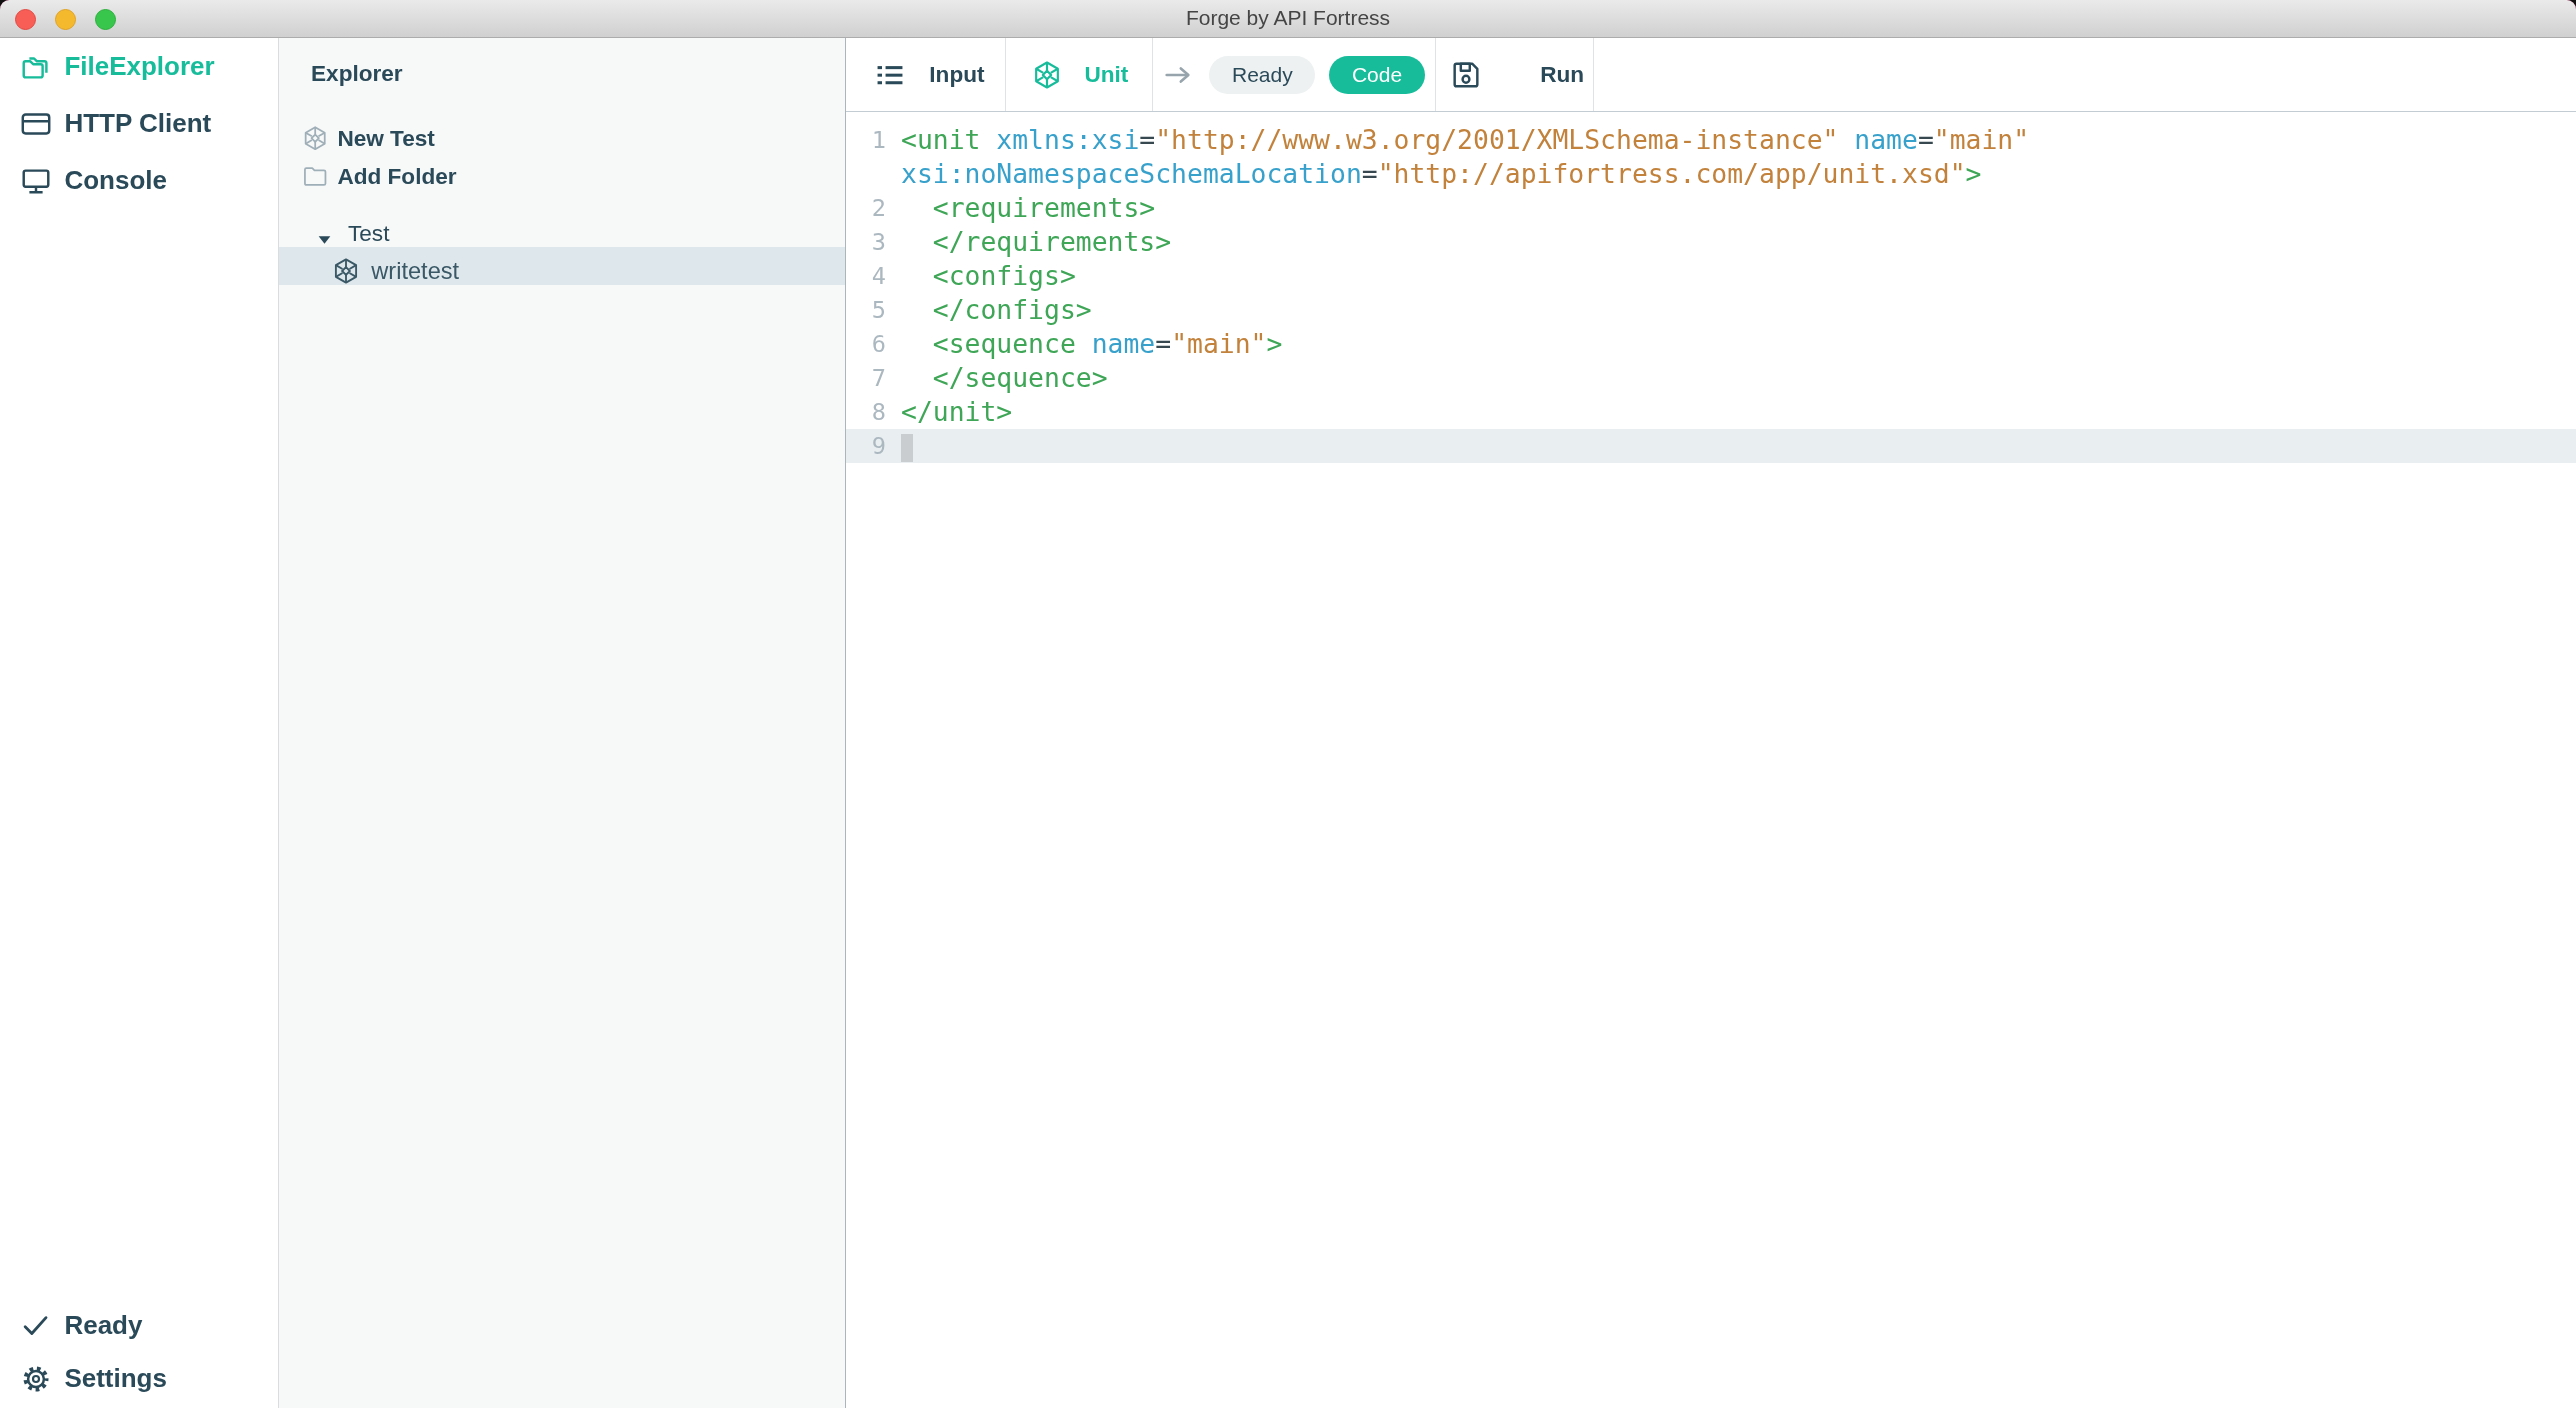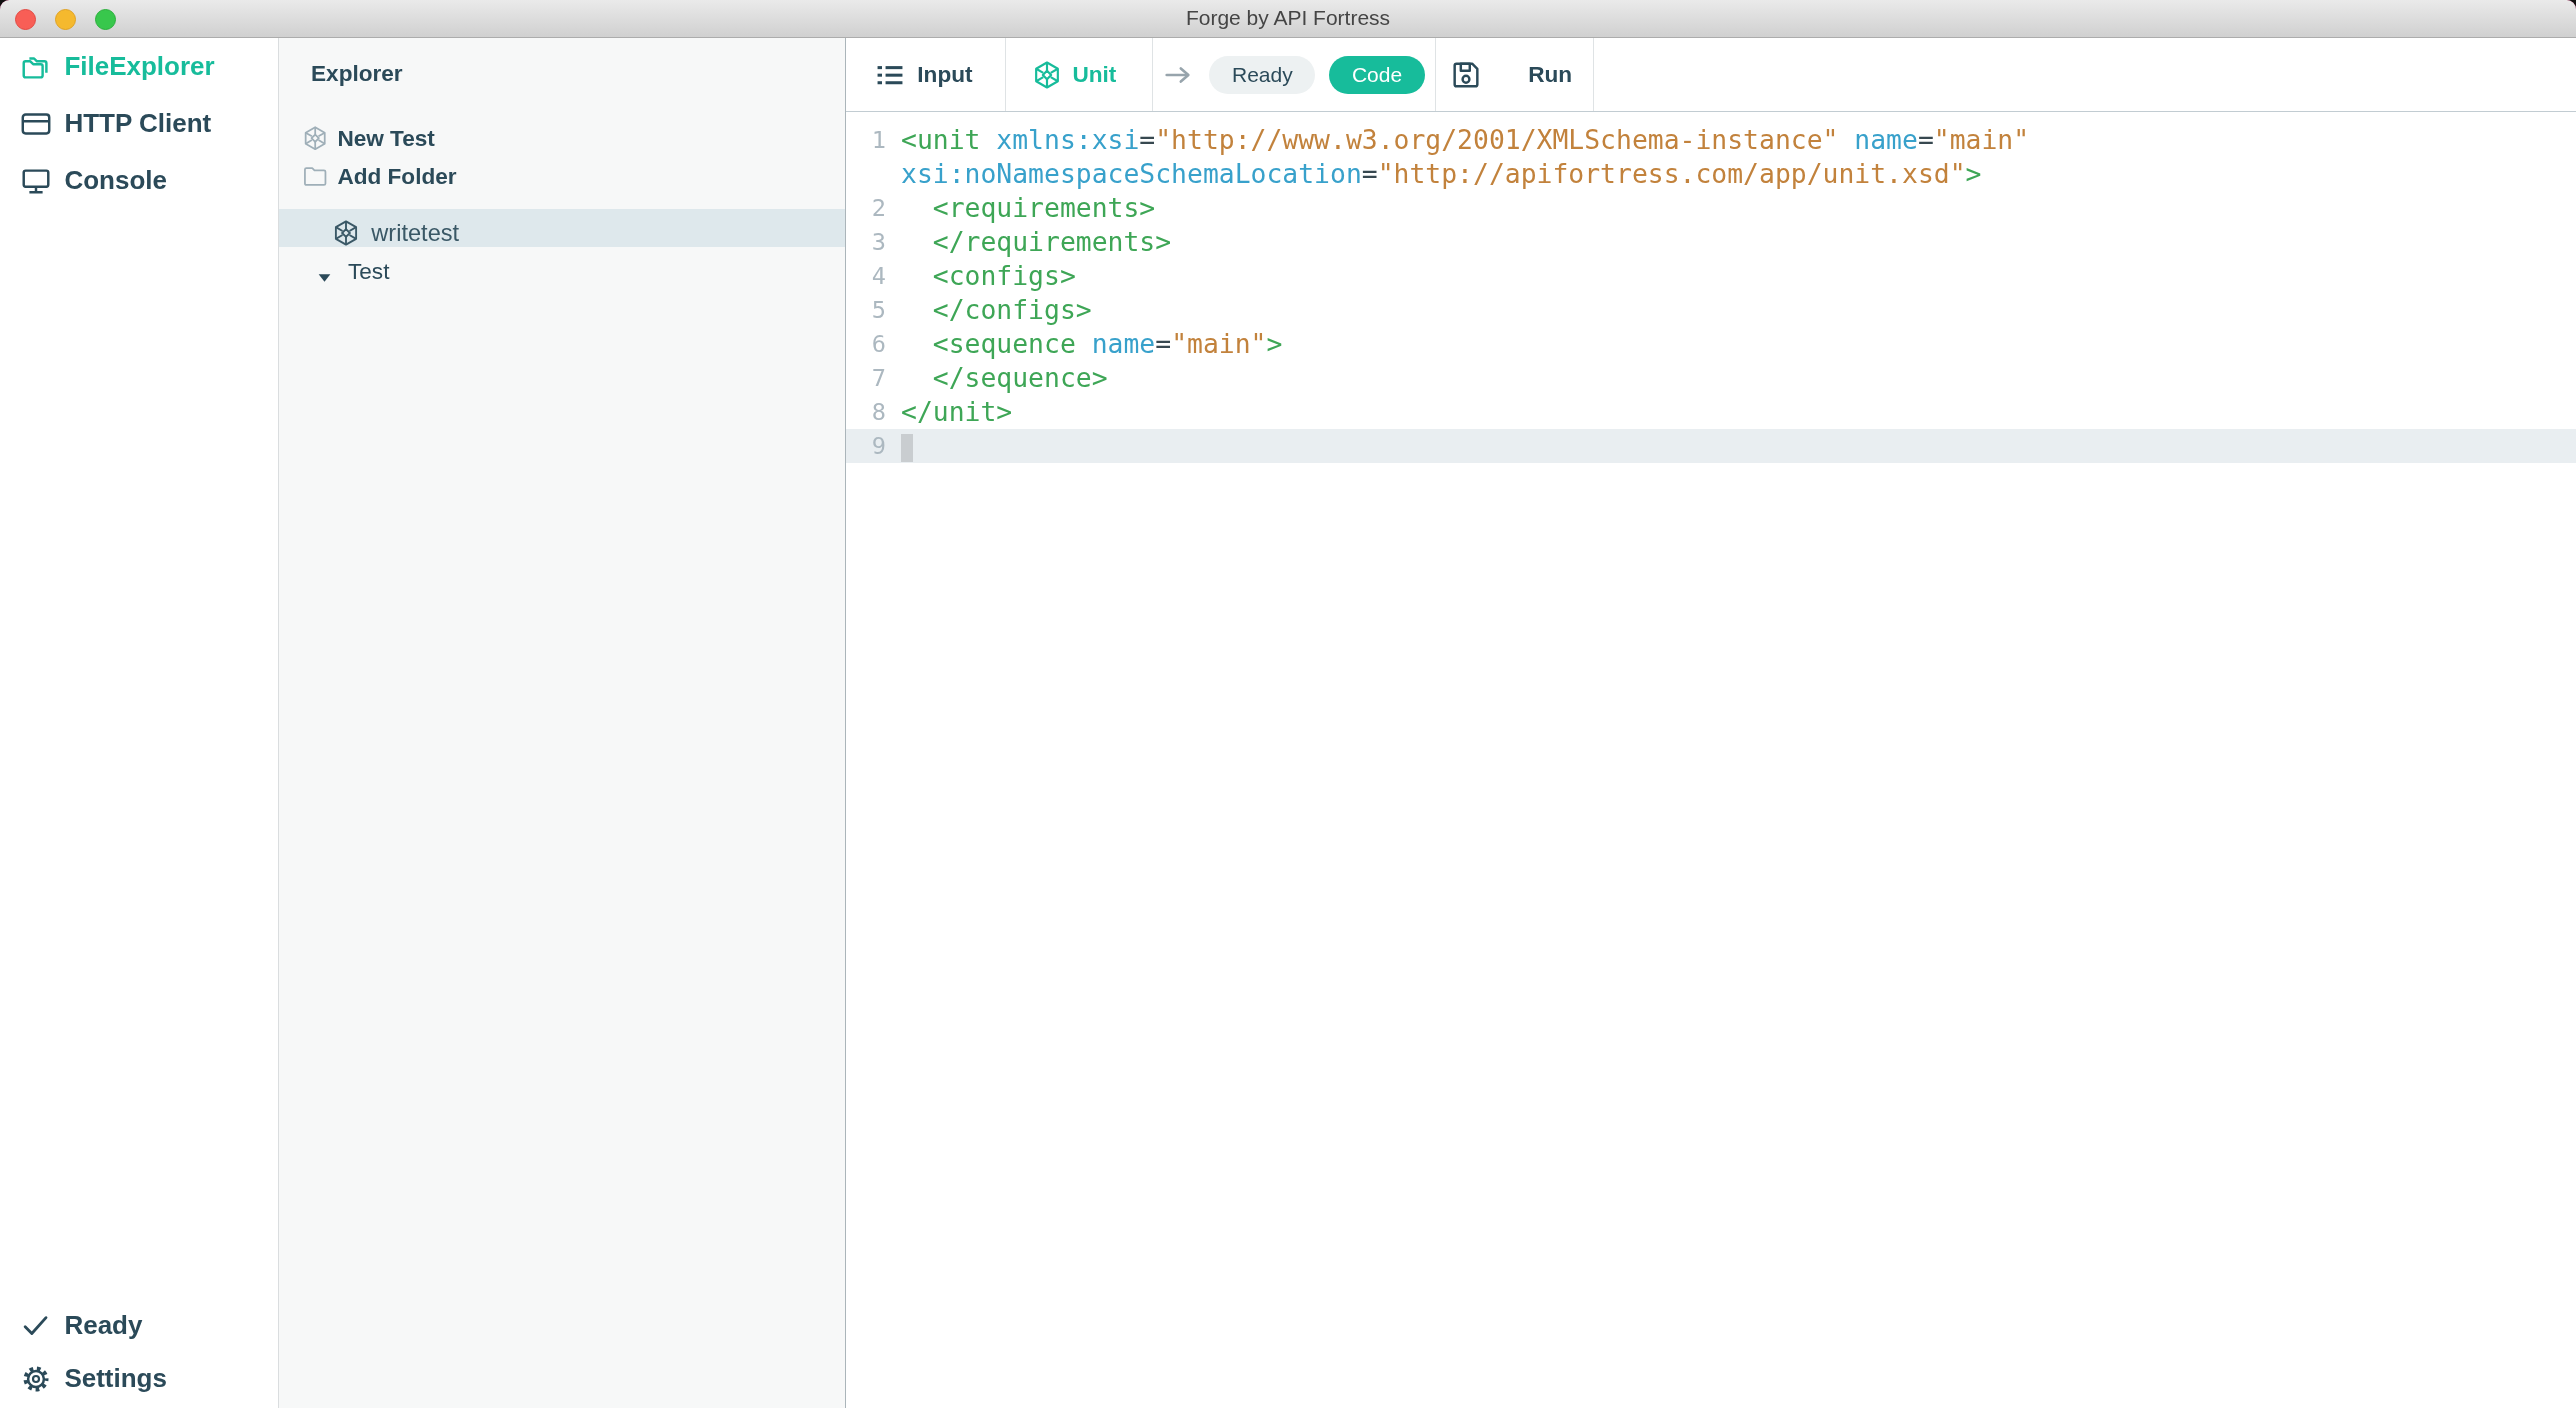--- a/index.html
+++ b/index.html
@@ -40,21 +40,21 @@
   .tree { margin-top:19px; }
   .folder-row { padding-left:38px; gap:16px; font-weight:normal; }
   .file-row { padding-left:53px; gap:11.3px; font-weight:normal; font-size:23.6px; color:#3a5866; }
   .file-row.selected { background:#dee8ec; }
   .file-row .icn { width:28px; height:28px; display:flex; align-items:center; justify-content:center; }
 
   
   .editor { flex:1; display:flex; flex-direction:column; background:#fff; min-width:0; }
   .toolbar { height:74px; border-bottom:1.9px solid #c2ccd2; display:flex; align-items:stretch; }
   .tb-section { display:flex; align-items:center; border-right:0.9px solid #dfe3e5; }
-  .tb-label { font-size:22.6px; font-weight:bold; color:#2b4a59; }
+  .tb-label { font-size:22.6px; font-weight:bold; color:#2b4a59;margin-left:12px; }
   .tb-input { width:160px; padding-left:28px; gap:11.3px; }
   .tb-unit  { width:147px; padding-left:26.4px; gap:10px; }
   .tb-unit .tb-label { color:#17bc9b; }
   .tb-transform { width:283px; padding-left:9.4px; gap:15px; }
   .pill { font-size:21px; line-height:1; padding:8.5px 22.6px; border-radius:942px; cursor:default; }
   .pill.visual { background:#edf1f2; color:#2b4a59; }
   .pill.code   { background:#17bc9b; color:#ffffff; }
   .pills { display:flex; gap:14px; }
   .tb-run { width:158px; padding-left:13.2px; gap:45px; }
 
@@ -165,43 +165,43 @@
           <span class="icn">
             <svg width="26.4" height="26.4" viewBox="0 0 36 36" fill="none" stroke="#9fafb8" stroke-width="2.4" stroke-linejoin="round">
               <path d="M4 28 V9 q0-2 2-2 h8 l3 3 h13 q2 0 2 2 v16 q0 2-2 2 H6 q-2 0-2-2 Z"></path>
             </svg>
           </span>
           <span>Add Folder</span>
         </div>
       </div>
 
       <div class="tree">
+        <div class="exp-row folder-row">
+          <span>
+            <svg width="15" height="15" viewBox="0 0 18 18">
+              <polygon points="2,5 16,5 9,14" fill="#2b4a59"></polygon>
+            </svg>
+          </span>
+          <span>Test</span>
+        </div>
         <div class="exp-row file-row selected">
           <span class="icn">
             <svg width="28" height="28" viewBox="0 0 36 36" fill="none" stroke="#3a5866" stroke-width="2.4" stroke-linejoin="round">
               <polygon points="18,3 31,10.5 31,25.5 18,33 5,25.5 5,10.5"></polygon>
               <polygon points="18,13 23,18 18,23 13,18"></polygon>
               <line x1="18" y1="3" x2="18" y2="13"></line>
                 <line x1="18" y1="23" x2="18" y2="33"></line>
               <line x1="5" y1="10.5" x2="13.5" y2="15.5"></line>
                 <line x1="31" y1="10.5" x2="22.5" y2="15.5"></line>
               <line x1="5" y1="25.5" x2="13.5" y2="20.5"></line>
                 <line x1="31" y1="25.5" x2="22.5" y2="20.5"></line>
             </svg>
           </span>
           <span>writetest</span>
         </div>
-        <div class="exp-row folder-row">
-          <span>
-            <svg width="15" height="15" viewBox="0 0 18 18">
-              <polygon points="2,5 16,5 9,14" fill="#2b4a59"></polygon>
-            </svg>
-          </span>
-          <span>Test</span>
-        </div>
       </div>
     </div>
 
     <div class="editor">
       <div class="toolbar">
         <div class="tb-section tb-input">
           <span>
             <svg width="32" height="32" viewBox="0 0 36 36" fill="#2b4a59">
               <rect x="4" y="8" width="5" height="3.4"></rect>
                 <rect x="13" y="8" width="19" height="3.4"></rect>

